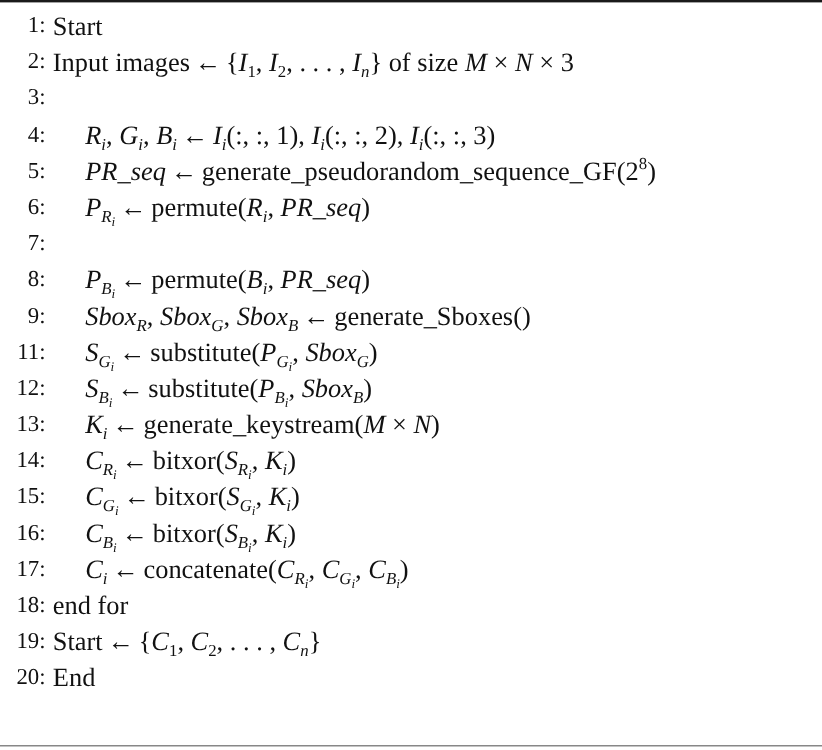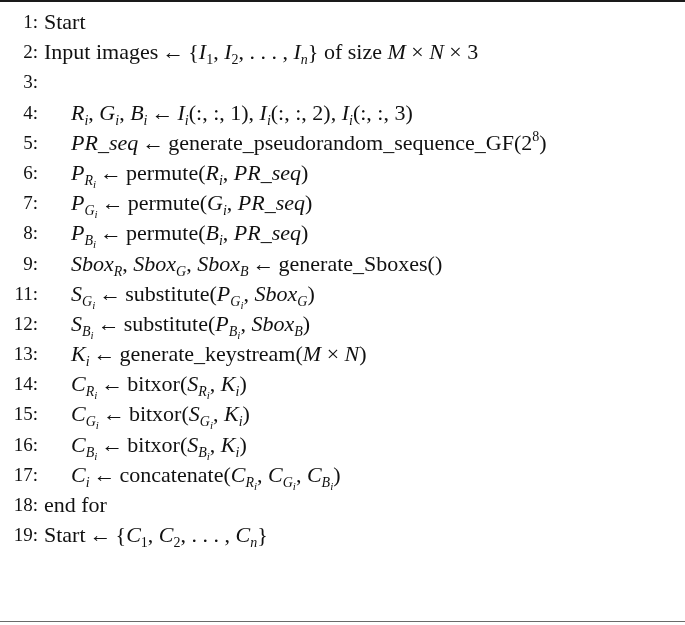--- a/index.html
+++ b/index.html
@@ -50,21 +50,20 @@
     <span class="body indent"><span class="m">PR_seq</span><span class="arrow">←</span><span>generate_pseudorandom_sequence_GF</span>(2<sup>8</sup>)</span>
   </div>
 
   <div class="line">
     <span class="num">6:</span>
     <span class="body indent"><span class="m">P</span><sub class="m">R<sub>i</sub></sub><span class="arrow">←</span><span>permute</span>(<span class="m">R</span><sub class="m">i</sub>, <span class="m">PR_seq</span>)</span>
   </div>
 
   <div class="line">
     <span class="num">7:</span>
-    <span class="body indent"><span class="m">P</span><sub class="m">G<sub>i</sub></sub><span class="arrow">←</span><span>permute</span>(<span class="m">G</span><sub class="m">i</sub>, <span class="m">PR_seq</span>)</span>
   </div>
 
   <div class="line">
     <span class="num">8:</span>
     <span class="body indent"><span class="m">P</span><sub class="m">B<sub>i</sub></sub><span class="arrow">←</span><span>permute</span>(<span class="m">B</span><sub class="m">i</sub>, <span class="m">PR_seq</span>)</span>
   </div>
 
   <div class="line">
     <span class="num">9:</span>
     <span class="body indent"><span class="m">Sbox</span><sub class="m">R</sub>, <span class="m">Sbox</span><sub class="m">G</sub>, <span class="m">Sbox</span><sub class="m">B</sub><span class="arrow">←</span><span>generate_Sboxes()</span></span>
@@ -109,16 +108,20 @@
   <div class="line">
     <span class="num">18:</span>
     <span class="body"><span class="kw">end for</span></span>
   </div>
 
   <div class="line">
     <span class="num">19:</span>
     <span class="body"><span>Start</span><span class="arrow">←</span>{<span class="m">C</span><sub>1</sub>, <span class="m">C</span><sub>2</sub>, . . . , <span class="m">C</span><sub class="m">n</sub>}</span>
   </div>
 
+  <div class="line">
+    <span class="num">20:</span>
+    <span class="body"><span class="kw">End</span></span>
+  </div>
 
 </div>
 
 <div class="bottom-rule"></div>
 
 </body></html>

